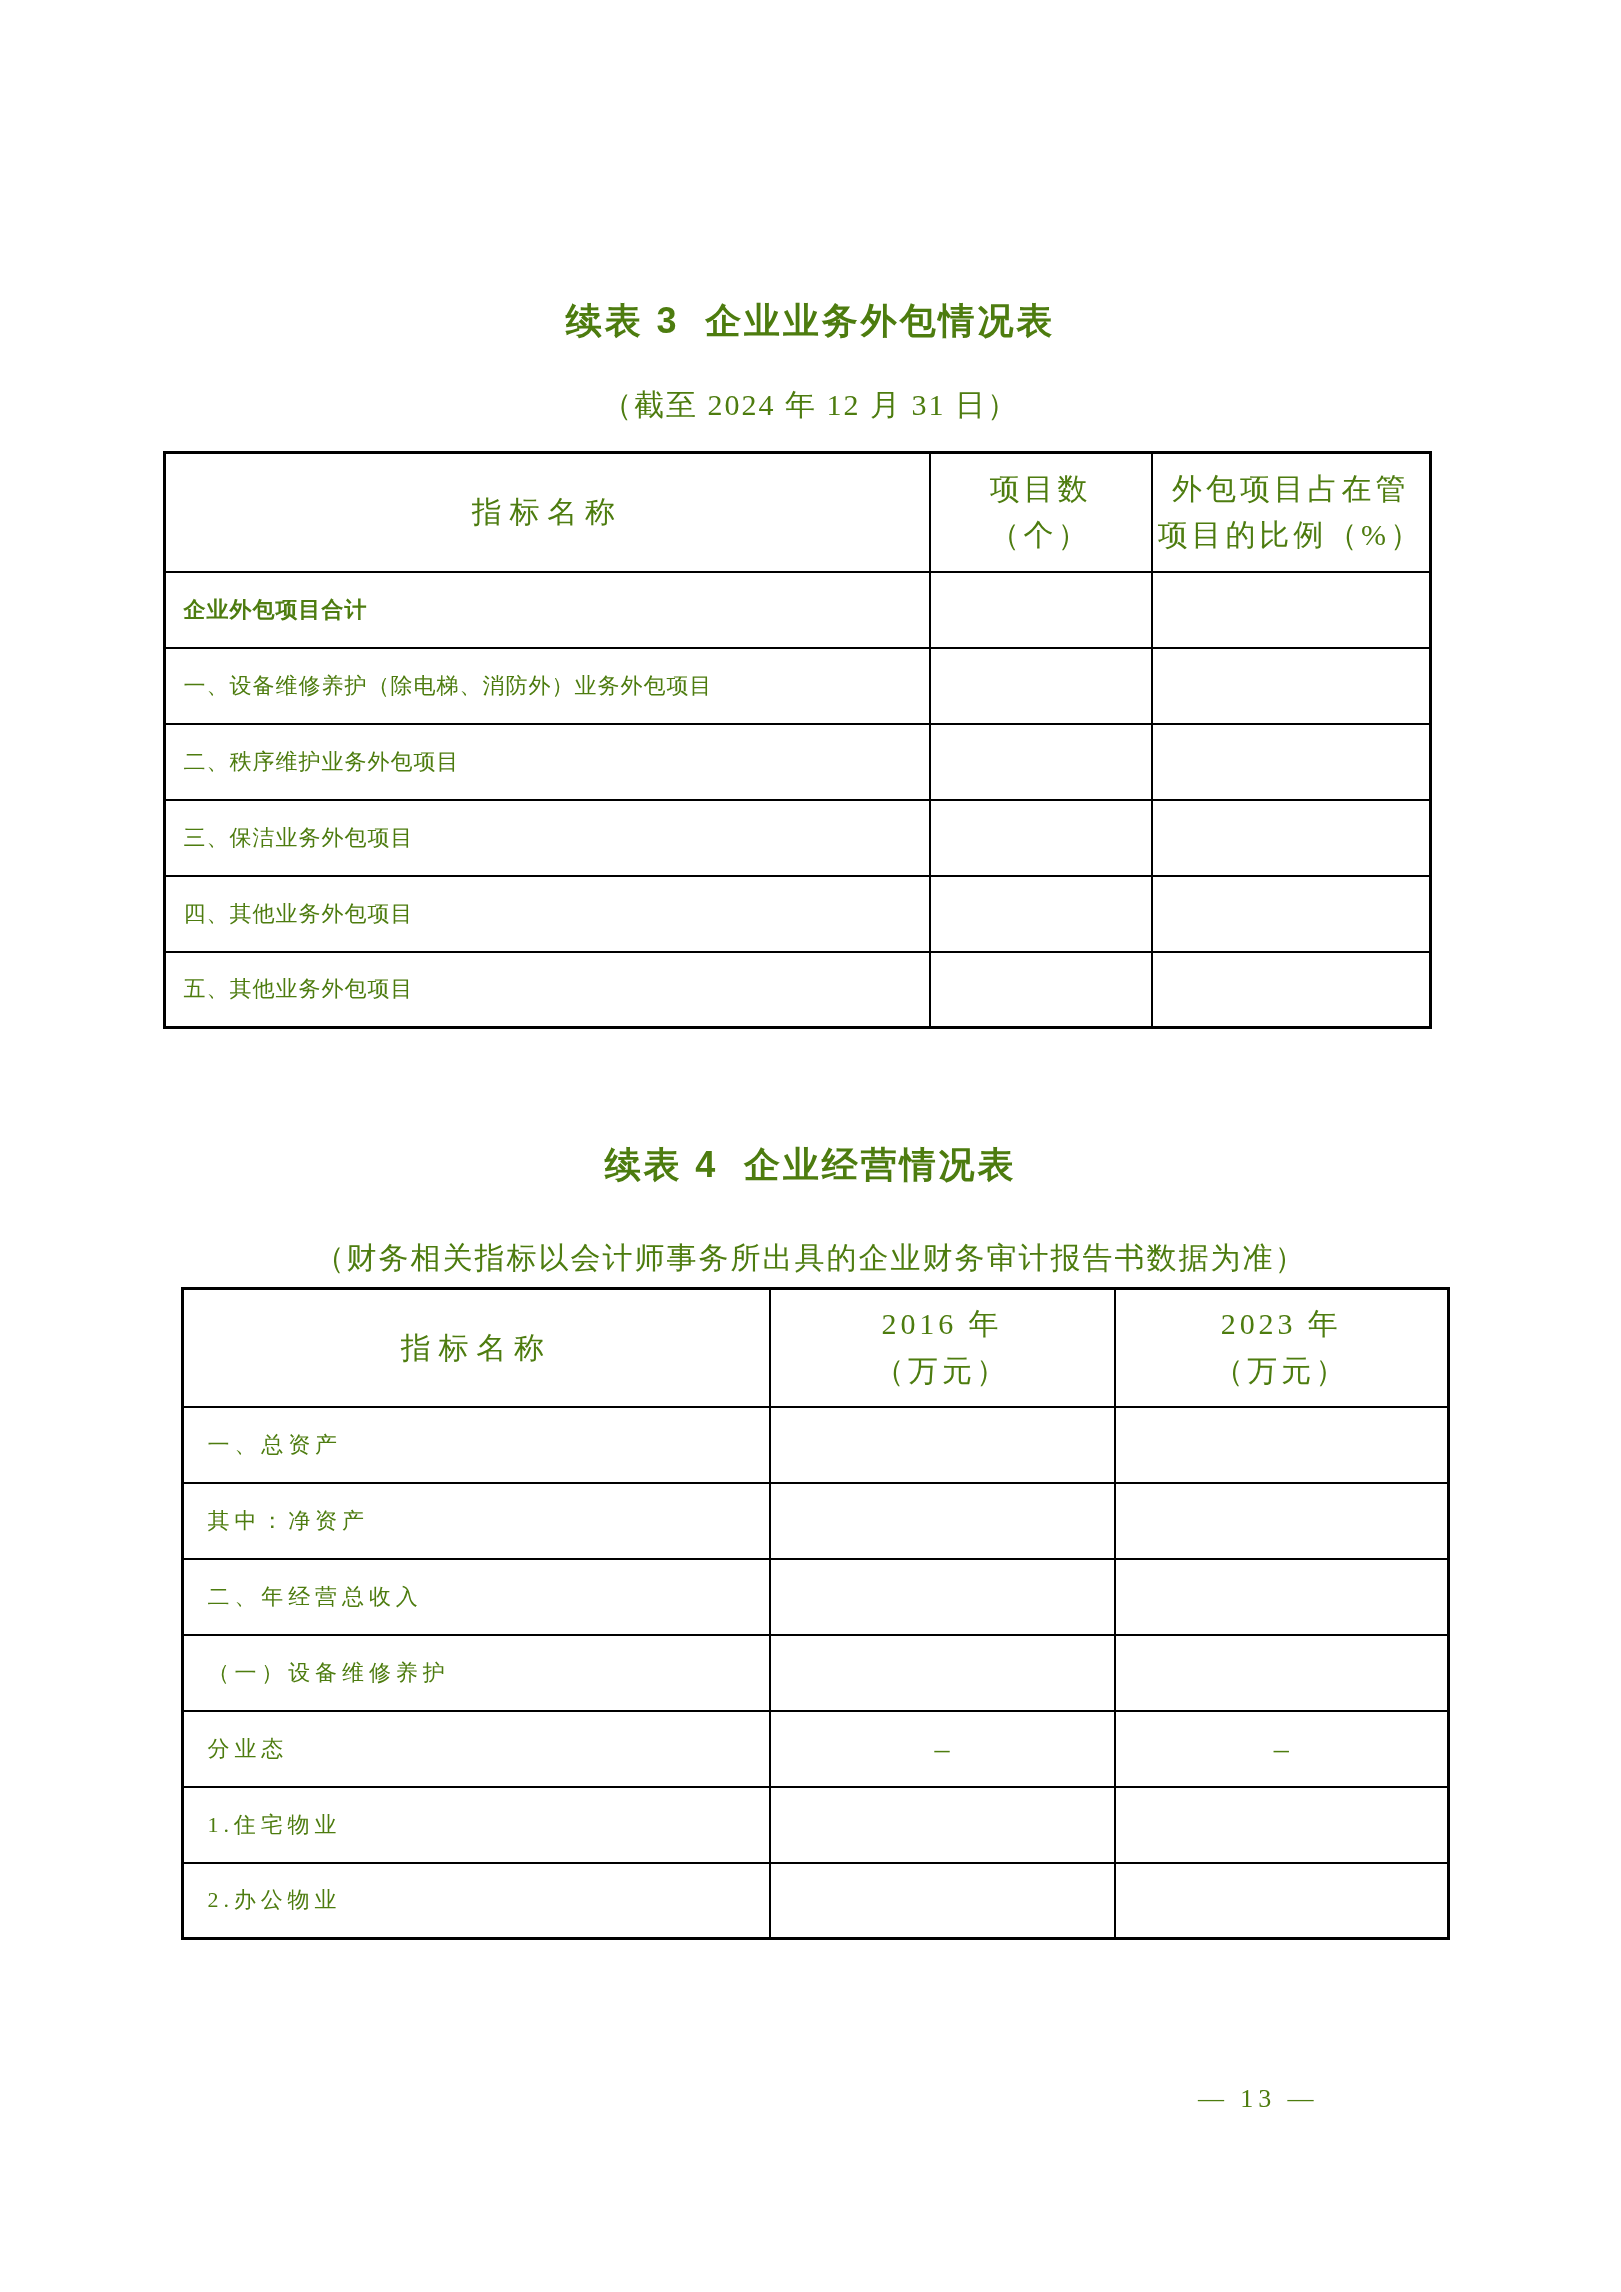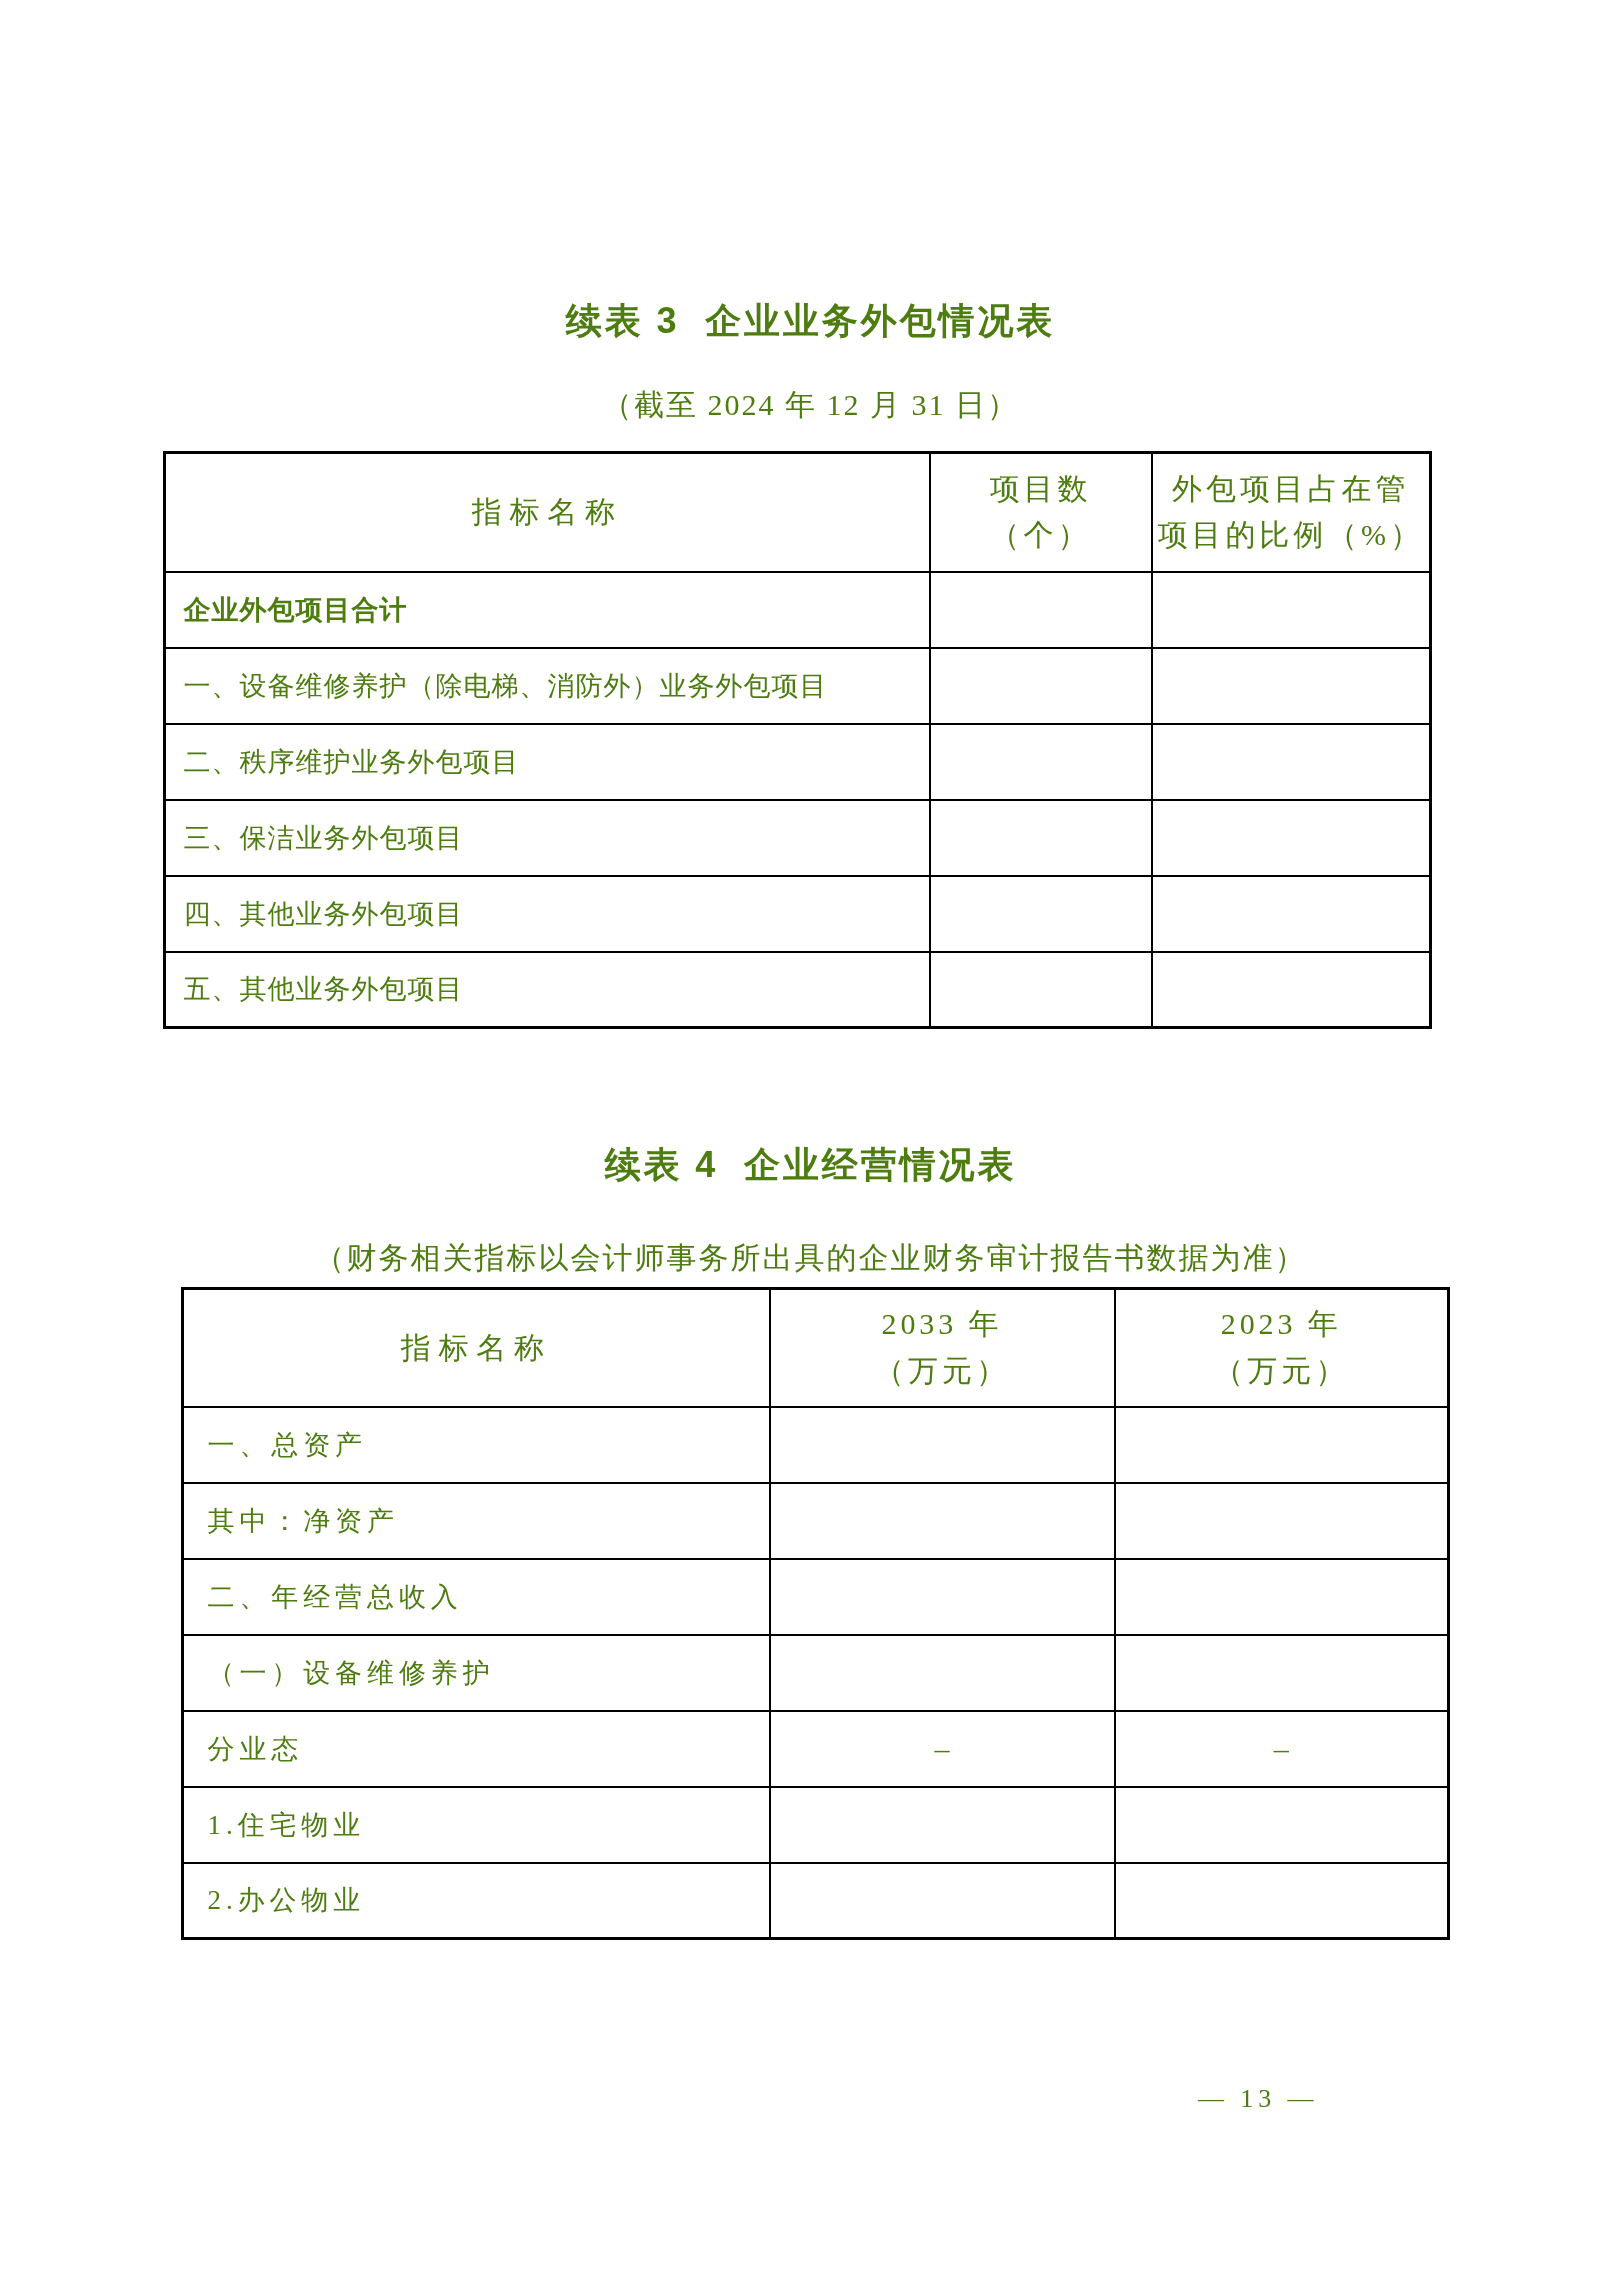--- a/index.html
+++ b/index.html
@@ -56,21 +56,21 @@
   tr.hdr-row-t4 { height:118px; }
   tr.data-row   { height:76px;  }
 
   th { text-align:center; font-size:30px; line-height:1.55; }
   .th-name { letter-spacing:7.8px; }
   .th-two  { letter-spacing:3.9px; }
   .th-two .line { display:block; }
 
   td.label-cell {
     text-align:left;
-    font-size:27px;
+    font-size:22px;
   }
   #table-3 td.label-cell { padding-left:17.6px; letter-spacing:1px; }
   #table-4 td.label-cell { padding-left:23.5px; letter-spacing:4.9px; }
   td.label-cell.ind-sub  { padding-left:90px; }
   td.label-cell.ind-num  { padding-left:55px; }
   td.label-cell.hei {
     font-family:"Liberation Sans", sans-serif;
     font-weight:700;
     letter-spacing:2px;
   }
@@ -150,21 +150,21 @@
   <table id="table-4">
     <colgroup>
       <col style="width:587px">
       <col style="width:345px">
       <col style="width:334px">
     </colgroup>
     <tbody>
         <tr class="hdr-row-t4">
       <th class="th-name">指标名称</th>
       <th class="th-two">
-        <span class="line">2033 年</span>
+        <span class="line">2016 年</span>
         <span class="line">（万元）</span>
       </th>
       <th class="th-two">
         <span class="line">2023 年</span>
         <span class="line">（万元）</span>
       </th>
     </tr>
     <tr class="data-row">
       <td class="label-cell">一、总资产</td>
       <td class="value-cell"></td>

